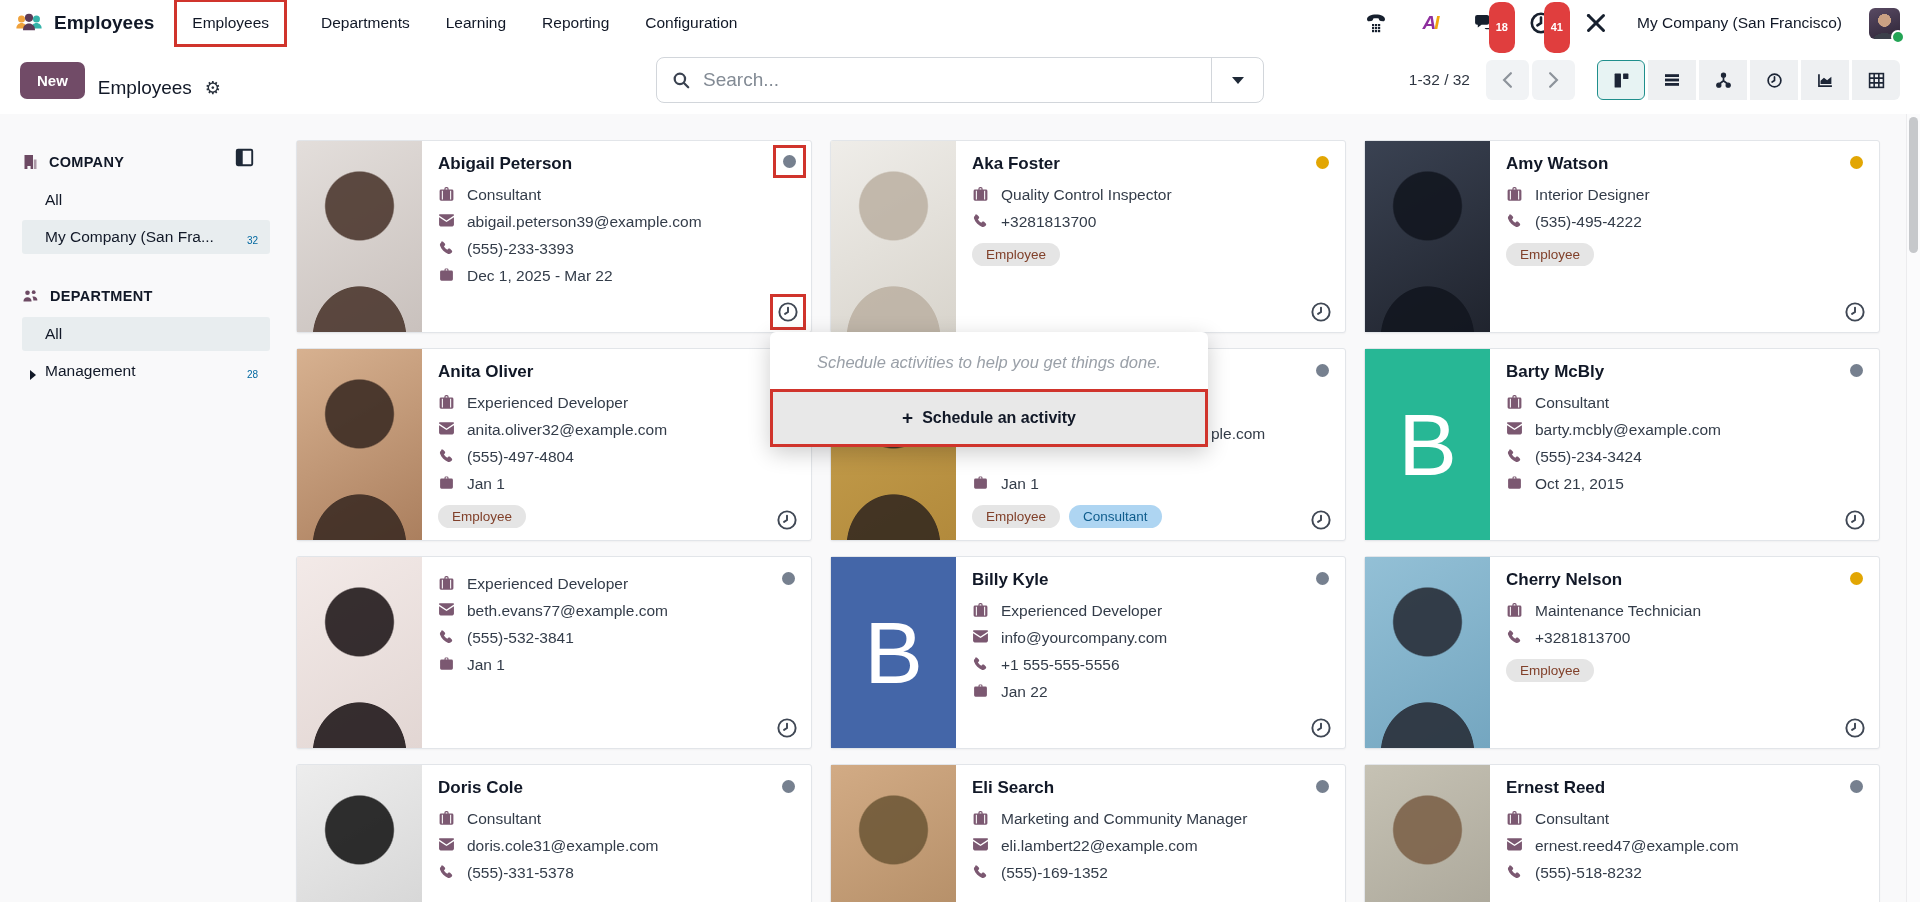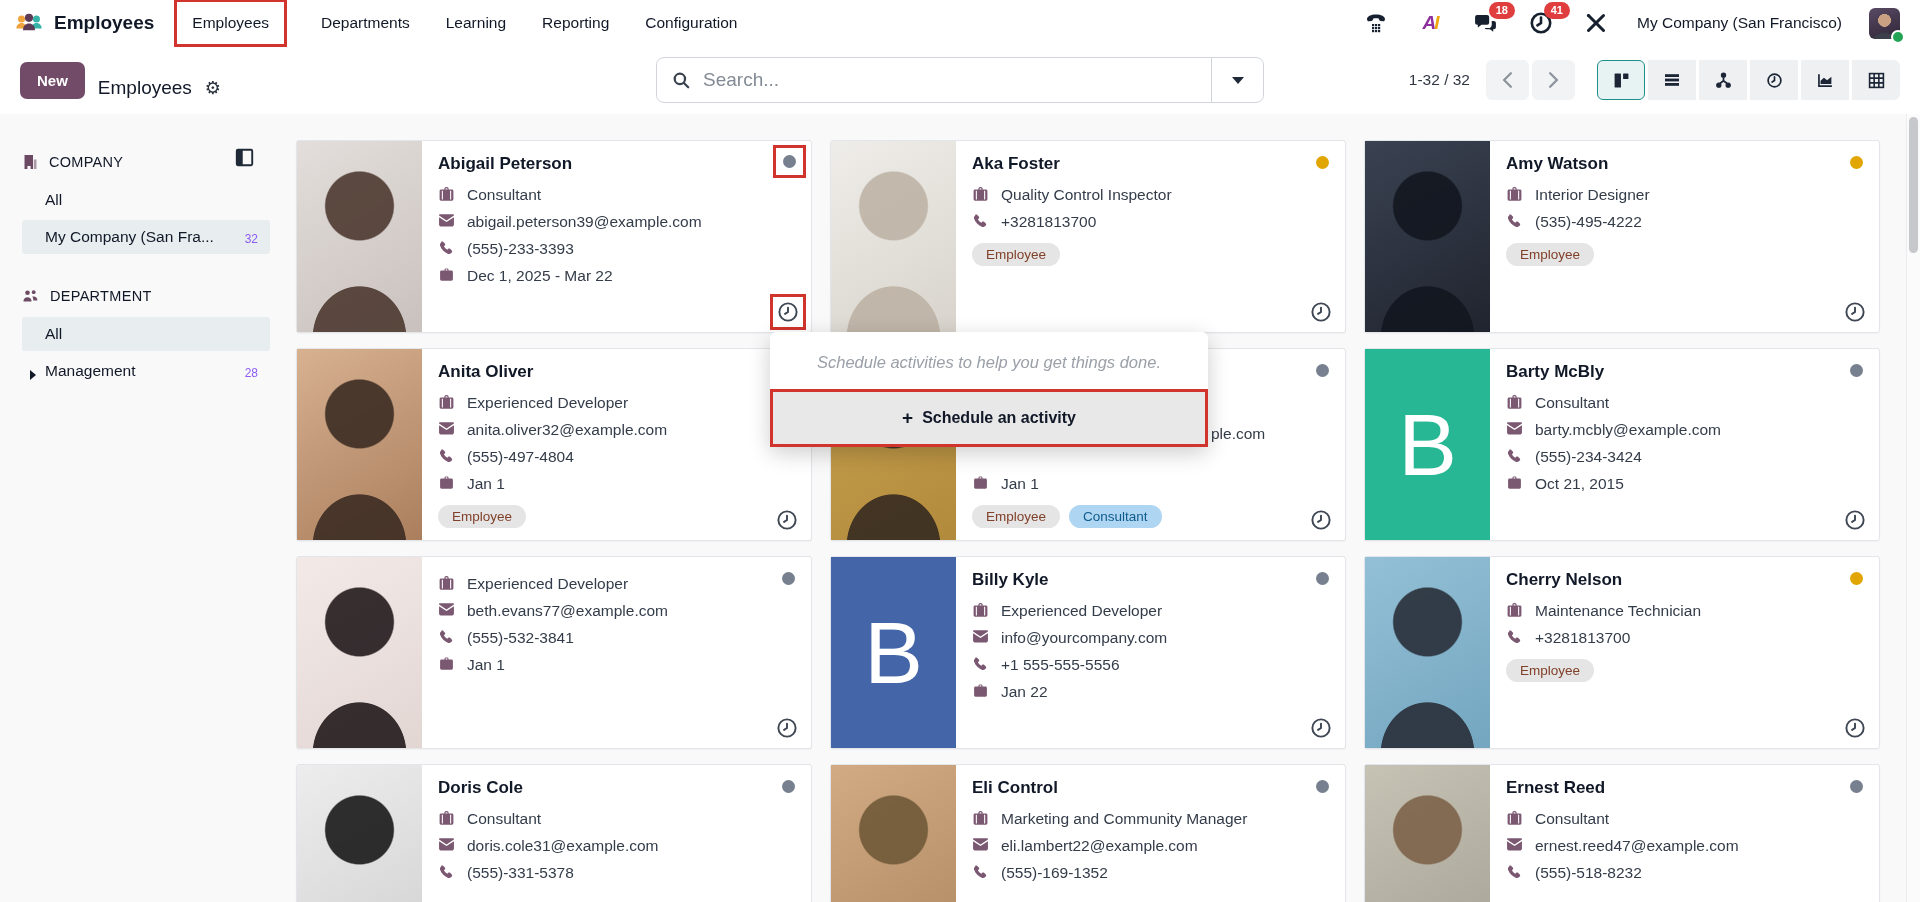--- a/index.html
+++ b/index.html
@@ -9,21 +9,21 @@
   
   .navbar{height:46px;display:flex;align-items:center;justify-content:space-between;padding:0 20px 0 14px;background:#fff;position:relative;z-index:20}
   .nav-left{display:flex;align-items:center}
   .app-logo{width:30px;height:30px;margin-right:10px;display:flex;align-items:center;justify-content:center}
   .app-title{font-size:19px;font-weight:700;margin-right:22px;cursor:pointer}
   .menus{display:flex;align-items:center;gap:36px;font-size:15.5px}
   .menu{cursor:pointer;white-space:nowrap}
   .menu-hl{border:3px solid #d0342c;padding:12px 15px;margin:-12px -2px}
   .nav-right{display:flex;align-items:center;gap:27px}
   .tray-icon{position:relative;width:28px;height:26px;display:flex;align-items:center;justify-content:center;color:#17202e;cursor:pointer}
-  .badge{position:absolute;top:-8px;right:-15px;background:#e03e3e;color:#fff;font-size:11px;font-weight:700;padding:2px 7px;border-radius:10px;line-height:1.2}
+  .badge{position:absolute;top:-8px;right:-15px;background:#e03e3e;color:#fff;font-size:11px;font-weight:700;padding:19px 7px;border-radius:10px;line-height:1.2}
   .ai-a{font-weight:800;font-style:italic;font-size:19px;color:#8e2f9e}
   .ai-i{font-weight:800;font-style:italic;font-size:19px;color:#f0a60d;margin-left:-2px}
   .company-name{font-size:15.5px;cursor:pointer;white-space:nowrap}
   .avatar{width:31px;height:31px;border-radius:6px;position:relative;background:linear-gradient(160deg,#594a63,#2e2537);cursor:pointer}
   .avatar::after{content:"";position:absolute;inset:0;border-radius:6px;background:
     radial-gradient(circle at 50% 40%,#caa183 0 26%,transparent 27%),
     radial-gradient(ellipse 60% 40% at 50% 105%,#3b3f4a 0 60%,transparent 61%)}
   .presence{position:absolute;right:-5px;bottom:-5px;width:14px;height:14px;border-radius:50%;background:#23a455;border:2.5px solid #fff;z-index:2}
 
   
@@ -45,27 +45,27 @@
   .views{display:flex;gap:3px}
   .view-btn{width:48px;height:40px;background:#eef0f2;display:flex;align-items:center;justify-content:center;color:#1c2536;border:1px solid transparent;cursor:pointer}
   .view-btn:first-child{border-radius:6px 0 0 6px}
   .view-btn:last-child{border-radius:0 6px 6px 0}
   .view-btn.active{background:#e7f3f3;border:1px solid #1f8f8c;border-radius:6px}
 
   
   .content{display:flex;height:788px;background:#f9f9fa;overflow:hidden;position:relative}
   .sidebar{width:296px;flex:0 0 296px;padding:40px 26px 0 22px;position:relative}
   .sb-toggle{position:absolute;top:34px;right:42px;color:#1f2937;cursor:pointer}
-  .sb-title{display:flex;gap:11px;align-items:flex-start;font-weight:400;font-size:14.5px;letter-spacing:.3px;margin:0 0 13px}
+  .sb-title{display:flex;gap:11px;align-items:flex-start;font-weight:700;font-size:14.5px;letter-spacing:.3px;margin:0 0 13px}
   .sb-ticon{color:#6d4a63;display:flex}
   .sb-items{margin:0 0 34px;padding:0;list-style:none}
   .sb-item{display:flex;align-items:flex-end;padding:8px 12px 8px 23px;font-size:15.5px;border-radius:3px;margin-bottom:3px;cursor:pointer}
   .sb-item.selected{background:#e8edef}
   .sb-label{flex:1;white-space:nowrap;overflow:hidden}
-  .count{color:#8b5cf6;font-size:12px;}
+  .count{color:#0369a1;font-size:10px;}
   .sb-caret{width:0;height:0;border-left:6px solid #111827;border-top:5px solid transparent;border-bottom:5px solid transparent;margin:0 9px 0 -15px}
 
   
   .kanban{flex:1;padding:26px 0 8px 0;display:grid;grid-template-columns:repeat(3,516px);grid-auto-rows:193px;gap:15px 18px;align-content:start}
   .card{background:#fff;border:1px solid #e2e5e9;border-radius:3px;display:flex;position:relative;box-shadow:0 1px 2px rgba(0,0,0,.04);overflow:visible}
   .photo{flex:0 0 125px;position:relative;overflow:hidden}
   .photo::after{content:"";position:absolute;inset:0;background:
     radial-gradient(circle at 50% 34%,var(--hair,#444) 0 24%,transparent 25%),
     radial-gradient(ellipse 64% 46% at 50% 103%,var(--hair,#444) 0 58%,transparent 59%);opacity:.88}
   .initial{flex:0 0 125px;display:flex;align-items:center;justify-content:center;color:#fff;font-size:88px;line-height:1}
@@ -736,21 +736,21 @@
             </li>
           </ul>
           <span class="dot-pos">
             <span class="dot dot-gray"></span>
           </span>
         </div>
       </article>
       <article class="card">
         <div class="photo ph11"></div>
         <div class="card-body">
-          <h3 class="name">Eli Control</h3>
+          <h3 class="name">Eli Search</h3>
           <ul class="fields">
             <li>
               <span class="f-icon">
                 <svg width="17" height="17" viewBox="0 0 16 16" fill="currentColor">
                   <path d="M6 2.6A1.6 1.6 0 0 1 7.6 1h.8A1.6 1.6 0 0 1 10 2.6v.6h3.1A1.4 1.4 0 0 1 14.5 4.6v7.9a1.4 1.4 0 0 1-1.4 1.4H2.9a1.4 1.4 0 0 1-1.4-1.4V4.6a1.4 1.4 0 0 1 1.4-1.4H6v-.6zm1.1.1v.5h1.8v-.5a.7.7 0 0 0-.7-.7h-.4a.7.7 0 0 0-.7.7zM3.6 4.4v8.3h1V4.4h-1zm7.8 0v8.3h1V4.4h-1z"></path>
                 </svg>
               </span>
               <span class="f-text">Marketing and Community Manager</span>
             </li>
             <li>

